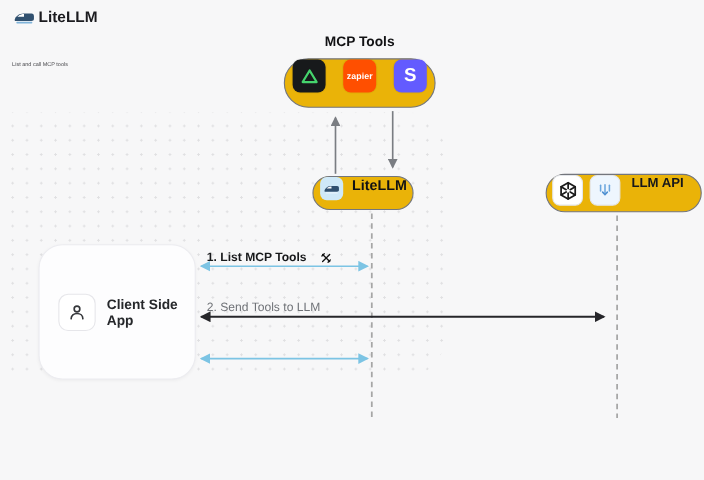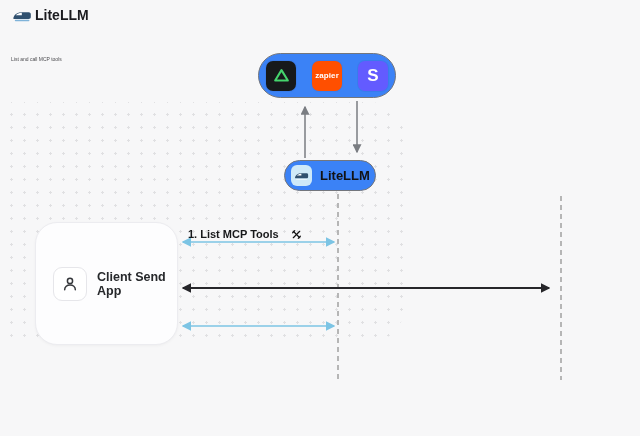--- a/index.html
+++ b/index.html
@@ -13,22 +13,22 @@
     background-size:13px 13px;background-position:5px 6px;}
 
   
   .brand-logo{position:absolute;left:12px;top:8px;width:20px;height:16px;}
   .brand-name{position:absolute;left:35px;top:7px;font-size:14px;font-weight:700;color:#1b1b1f;}
   .page-title{position:absolute;left:10px;top:32px;font-size:16px;font-weight:800;
     letter-spacing:-.2px;color:#050505;}
   .page-subtitle{position:absolute;left:11px;top:56px;font-size:5px;color:#4c4c50;}
 
   
-  .pill{position:absolute;background:#3b82f6;border:1.5px solid #73767d;
-    display:flex;align-items:center;box-sizing:border-box;}
+  .pill{position:absolute;background:#eab308;border:1.5px solid #73767d;
+    display:flex;box-sizing:border-box;}
   .mcp-box{left:258px;top:53px;width:138px;height:45px;border-radius:23px;
     justify-content:center;gap:16px;}
   .tile{width:30px;height:30px;border-radius:7px;display:flex;align-items:center;
     justify-content:center;box-shadow:0 0 0 1px rgba(0,0,0,.04);}
   .tile-black{background:#17191b;}
   .tile-zapier{background:#ff4f00;color:#fff;font-weight:800;font-size:8px;letter-spacing:.1px;}
   .tile-stripe{background:#635bff;color:#fff;font-weight:800;font-size:17px;}
   .mcp-label{position:absolute;left:258px;top:31px;width:138px;text-align:center;
     font-size:12.5px;font-weight:700;color:#121214;}
 
@@ -70,20 +70,21 @@
   <div class="dots"></div>
 
   <svg class="brand-logo" viewBox="0 0 24 18">
     <path d="M1.5 12 C2 7.5 6.5 4.5 11.5 4.5 L20 4.5 C21.8 4.5 22.6 5.6 22.6 7.3 L22.6 10.2 C22.6 11.8 21.6 12.6 19.8 12.6 L2.2 12.6 Z" fill="#30506f"></path>
     <path d="M5.5 7.3 C7.4 5.8 9.6 5.2 11.8 5.2 L11.8 8 L4.6 8 Z" fill="#ffffff"></path>
     <rect x="3.4" y="13.6" width="17.5" height="1.8" rx="0.9" fill="#7fb3d9"></rect>
   </svg>
   <div class="brand-name">LiteLLM</div>
   <div class="page-subtitle">List and call MCP tools</div>
 
+  <div class="mcp-label">MCP Tools</div>
   <div class="pill mcp-box">
     <div class="tile tile-black">
       <svg width="19" height="19" viewBox="0 0 24 24">
         <path d="M12 5.2 L20 18.4 L4 18.4 Z" fill="none" stroke="#45d46d" stroke-width="2.6" stroke-linejoin="round"></path>
       </svg>
     </div>
     <div class="tile tile-zapier">
       <span>zapier</span>
     </div>
     <div class="tile tile-stripe">
@@ -95,29 +96,51 @@
     <div class="litellm-icon">
       <svg width="15" height="12" viewBox="0 0 24 18">
         <path d="M1.5 12 C2 7.5 6.5 4.5 11.5 4.5 L20 4.5 C21.8 4.5 22.6 5.6 22.6 7.3 L22.6 10.2 C22.6 11.8 21.6 12.6 19.8 12.6 L2.2 12.6 Z" fill="#30506f"></path>
         <path d="M5.5 7.3 C7.4 5.8 9.6 5.2 11.8 5.2 L11.8 8 L4.6 8 Z" fill="#ffffff"></path>
         <rect x="3.4" y="13.6" width="17.5" height="1.8" rx="0.9" fill="#e8f4fc"></rect>
       </svg>
     </div>
     <div class="litellm-label">LiteLLM</div>
   </div>
 
+  <div class="pill llmapi-pill">
+    <div class="mini-tile">
+      <svg width="19" height="19" viewBox="-12 -12 24 24" fill="none" stroke="#1b1b1b" stroke-width="2" stroke-linejoin="round" stroke-linecap="round">
+        <path d="M0,-9.3 L8.1,-4.65 L8.1,4.65 L0,9.3 L-8.1,4.65 L-8.1,-4.65 Z"></path>
+        <path d="M0,-9.3 L0,-2.7"></path>
+          <path d="M8.1,-4.65 L2.3,-1.35"></path>
+          <path d="M8.1,4.65 L2.3,1.35"></path>
+        <path d="M0,9.3 L0,2.7"></path>
+          <path d="M-8.1,4.65 L-2.3,1.35"></path>
+          <path d="M-8.1,-4.65 L-2.3,-1.35"></path>
+      </svg>
+    </div>
+    <div class="mini-tile blue">
+      <svg width="16" height="16" viewBox="0 0 24 24" fill="none" stroke="#6ba6dd" stroke-width="2.1" stroke-linecap="round">
+        <path d="M6 5 v8"></path>
+          <path d="M12 4.5 v11"></path>
+          <path d="M18 5 v8"></path>
+        <path d="M8.8 14.5 L12 18 L15.2 14.5" stroke="#4d8fd1"></path>
+      </svg>
+    </div>
+    <div class="llmapi-label">LLM API</div>
+  </div>
 
   <div class="client-box">
     <div class="person-tile">
       <svg width="20" height="20" viewBox="0 0 24 24" fill="none" stroke="#35373b" stroke-width="1.8" stroke-linecap="round">
         <circle cx="12" cy="8.3" r="3.1"></circle>
         <path d="M5.6 19 C5.6 15.4 8.5 13.2 12 13.2 C15.5 13.2 18.4 15.4 18.4 19"></path>
       </svg>
     </div>
-    <div class="client-label">Client Send App</div>
+    <div class="client-label">Client Side App</div>
   </div>
 
   <svg class="overlay" width="640" height="436">
     <defs>
       <marker id="mBlue" viewBox="0 0 10 10" refX="8.5" refY="5" markerWidth="6.5" markerHeight="6.5" orient="auto-start-reverse">
         <path d="M0,0 L10,5 L0,10 Z" fill="#7cc4e4"></path>
       </marker>
       <marker id="mDark" viewBox="0 0 10 10" refX="8.5" refY="5" markerWidth="5.5" markerHeight="5.5" orient="auto-start-reverse">
         <path d="M0,0 L10,5 L0,10 Z" fill="#26262a"></path>
       </marker>
@@ -139,14 +162,17 @@
 
   <div class="msg-label msg1">
     <span>1. List MCP Tools</span>
     <svg width="11" height="11" viewBox="0 0 24 24" stroke="#141414" stroke-width="2.6" stroke-linecap="round" fill="none">
       <path d="M5 5 L19 19"></path>
         <path d="M19 5 L5 19"></path>
         <path d="M3.6 8.2 L8.2 3.6"></path>
         <path d="M20.4 15.8 L15.8 20.4"></path>
     </svg>
   </div>
+  <div class="msg-label msg2">
+    <span>2. Send Tools to LLM</span>
+  </div>
 
 </div>
 
 </body></html>

